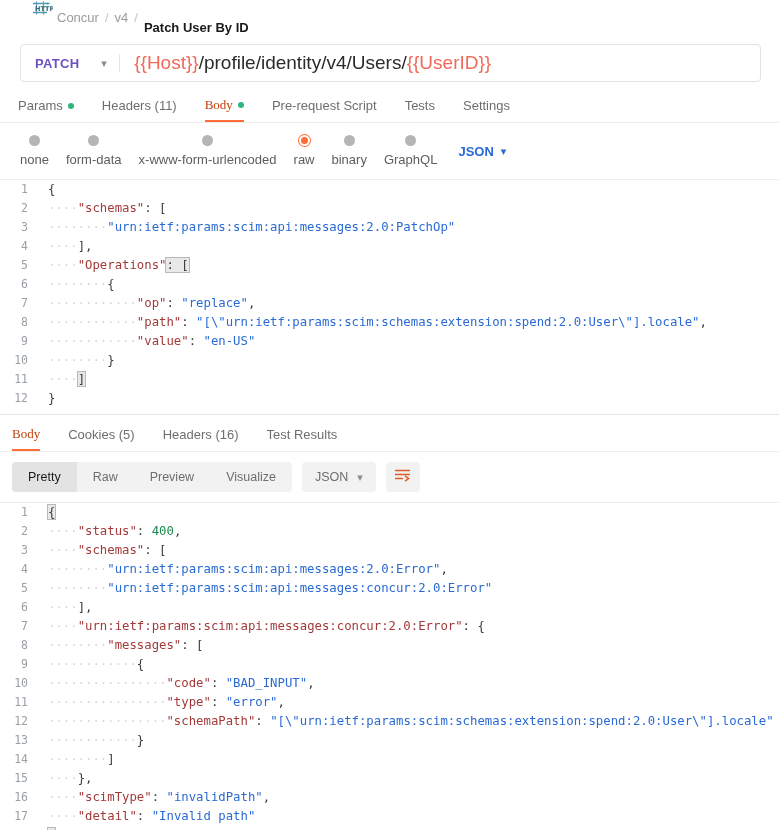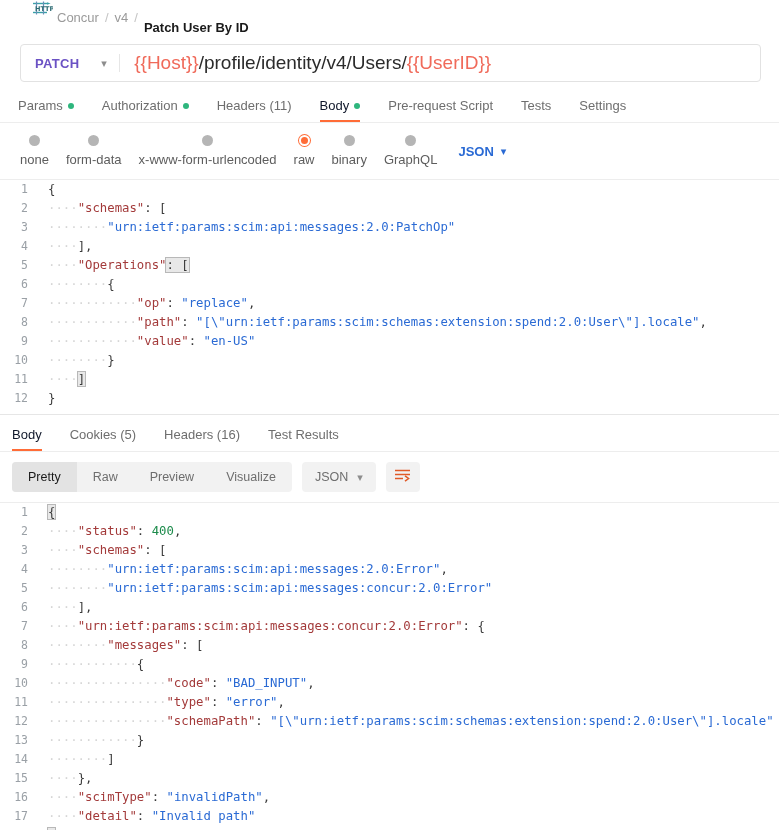--- a/index.html
+++ b/index.html
@@ -58,21 +58,21 @@
     padding: 14px 0 0 18px; height: 40px;
   }
   .rtab {
     position: relative;
     display: flex; align-items: center; gap: 5px;
     font-size: 13px; color: #6e6e6e;
     padding: 0 14px 9px 14px;
     cursor: pointer; white-space: nowrap;
   }
   .rtab:first-child { padding-left: 0; }
-  .rtab.active { color: #0f172a; }
+  .rtab.active { color: #c2410c; font-family: Liberation Serif, serif; }
   .rtab.active::after {
     content: ""; position: absolute; left: 14px; right: 14px; bottom: 0;
     height: 2px; background: #ff6c37;
   }
   .rtab:first-child.active::after { left: 0; }
   .dot { width: 6px; height: 6px; border-radius: 50%; background: #2eb67d; display:inline-block; }
 
   .tabs-rule { height:1px; background:#ededed; margin:0; }
 
   
@@ -182,24 +182,20 @@
       </div>
   </div>
 </div>
 
 <div class="req-tabs" id="req-tabs">
     <div class="rtab">
       <span>Params</span>
       <span class="dot"></span>
     </div>
     <div class="rtab">
-      <span>Authorization</span>
-      <span class="dot"></span>
-    </div>
-    <div class="rtab">
       <span>Headers (11)</span>
     </div>
     <div class="rtab active">
       <span>Body</span>
       <span class="dot"></span>
     </div>
     <div class="rtab">
       <span>Pre-request Script</span>
     </div>
     <div class="rtab">

